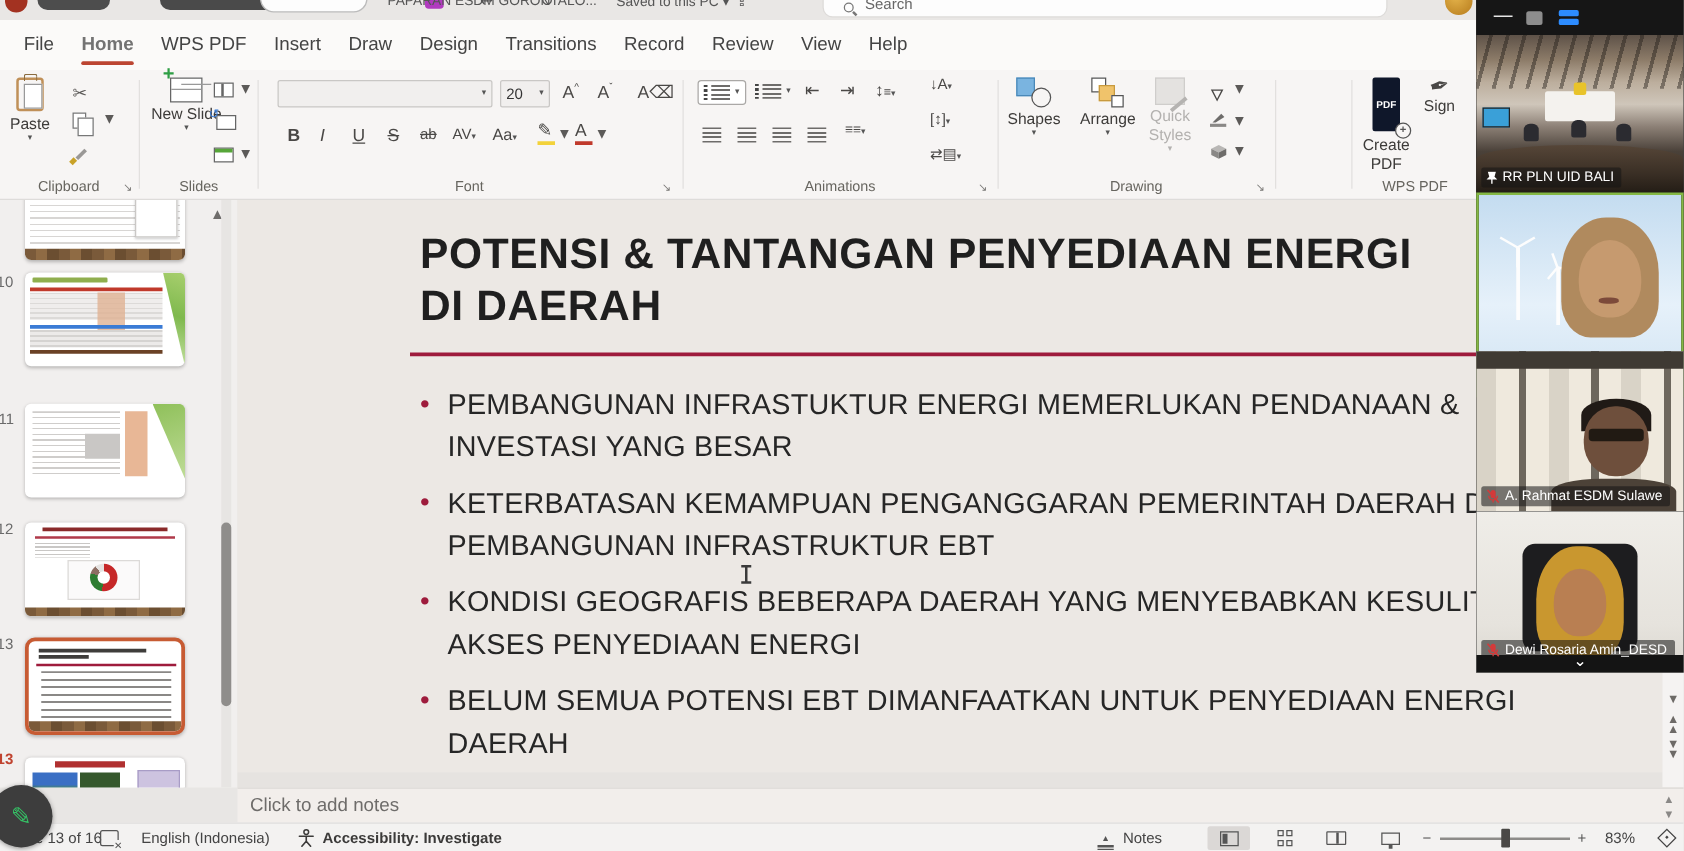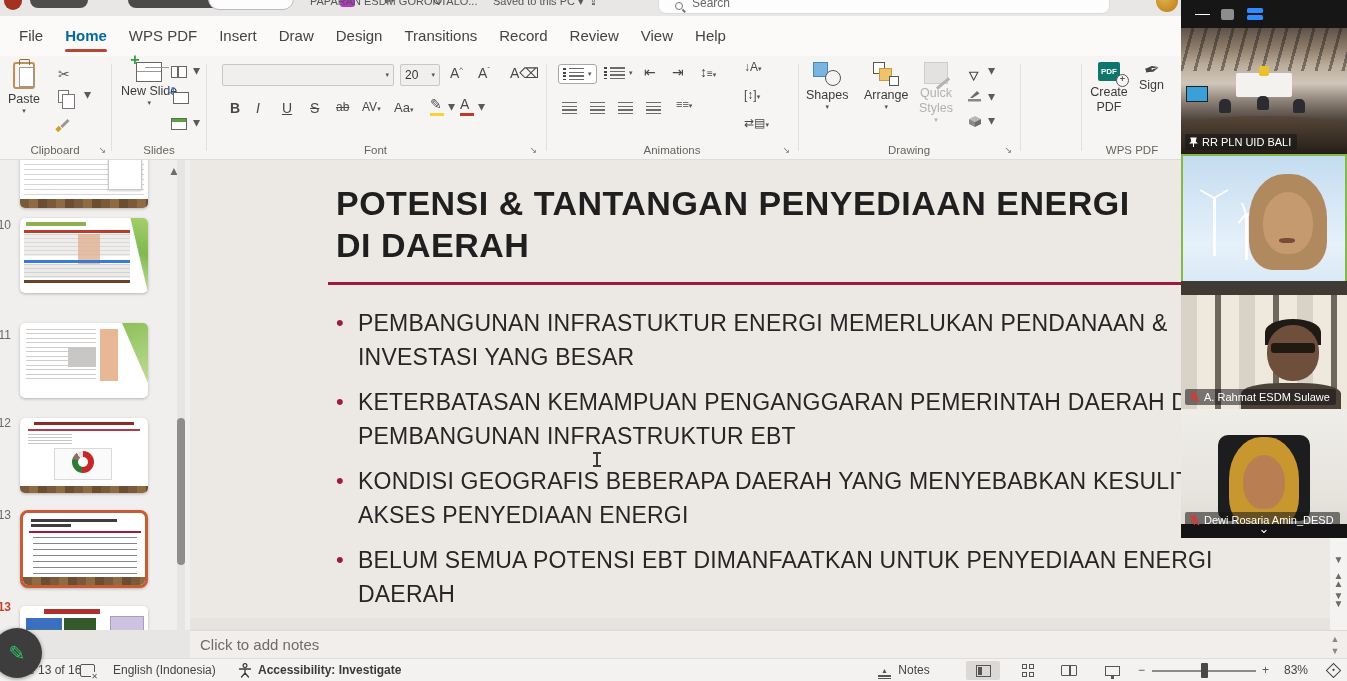--- a/index.html
+++ b/index.html
@@ -24,21 +24,21 @@
                 font-size:12px; color:#666; }
   .mag { display:inline-block; width:8px; height:8px; border:1.5px solid #777; border-radius:50%; position:relative; margin-right:9px; }
   .mag::after { content:""; position:absolute; width:4px; height:1.5px; background:#777; transform:rotate(45deg); left:6px; top:7px; }
   .avatar { position:absolute; left:1156px; top:-10px; width:22px; height:22px; border-radius:50%;
             background:radial-gradient(circle at 40% 35%, #e3b24a, #b67b1c); }
 
   
   .menubar { position:absolute; left:0; top:16px; width:1181px; height:40px; background:#fbfaf9;
              display:flex; align-items:center; padding-left:8px; }
   .menu-item { position:relative; padding:0 11px; font-size:15px; color:#444; height:40px; line-height:40px; white-space:nowrap; cursor:default; }
-  .menu-item.active { color:#0369a1; font-weight:bold; }
+  .menu-item.active { color:#737373; font-weight:bold; }
   .menu-item.active::after { content:""; position:absolute; left:11px; right:11px; bottom:4px; height:3px; background:#bc4532; border-radius:2px; }
 
   
   .ribbon { position:absolute; left:0; top:56px; width:1181px; height:104px; background:#f7f5f4;
             border-bottom:1px solid #dedcda; }
   .rgroup { position:absolute; top:0; height:103px; }
   .rgroup .glabel { position:absolute; bottom:3px; left:0; right:0; text-align:center; font-size:11.5px; color:#67655f; }
   .gsep { position:absolute; top:8px; bottom:8px; width:1px; background:#e2e0de; }
   .launcher { position:absolute; bottom:4px; font-size:9px; color:#7a7876; }
   .bigbtn { position:absolute; top:6px; display:flex; flex-direction:column; align-items:center; font-size:12.5px; color:#3d3b39; text-align:center; line-height:15px; }
@@ -84,21 +84,21 @@
   .shapes-ic .sq { position:absolute; left:0; top:0; width:15px; height:15px; background:#7ab4e0; border:1px solid #4a88b8; }
   .shapes-ic .ci { position:absolute; right:0; bottom:0; width:16px; height:16px; border:1.5px solid #555; border-radius:50%; background:#f7f5f4; }
   .arrange-ic { position:relative; width:26px; height:24px; margin-bottom:2px;}
   .arrange-ic .a1 { position:absolute; left:0; top:0; width:12px; height:12px; background:#fff; border:1.5px solid #555; }
   .arrange-ic .a2 { position:absolute; left:6px; top:6px; width:13px; height:13px; background:#f0c36b; border:1px solid #c89a3f; }
   .arrange-ic .a3 { position:absolute; right:0; bottom:0; width:10px; height:10px; background:#fff; border:1.5px solid #555; }
   .qstyle-ic { width:24px; height:22px; background:#e4e2e0; border:1px solid #cfcdcb; position:relative; margin-bottom:2px;}
   .qstyle-ic::after{ content:""; position:absolute; right:-4px; bottom:-2px; width:16px; height:3px; background:#b5b3b1; transform:rotate(-40deg); }
 
   
-  .pdfbadge { background:#0f766e; color:#fff; font-size:8px; font-weight:bold; padding:2px 3px; border-radius:2px; position:relative; margin-bottom:4px;}
+  .pdfbadge { background:#0f172a; color:#fff; font-size:8px; font-weight:bold; padding:14px 3px; border-radius:2px; position:relative; margin-bottom:4px;}
   .pdfbadge::after { content:"+"; position:absolute; right:-9px; bottom:-6px; width:11px; height:11px; border:1.5px solid #555; border-radius:50%;
                      color:#555; font-size:9px; line-height:9px; text-align:center; background:#f7f5f4; }
   .sign-ic { font-size:19px; color:#4a4846; transform:rotate(-15deg); margin-bottom:1px;}
   .magni { width:13px; height:13px; border:2px solid #555; border-radius:50%; position:relative; margin-bottom:4px;}
   .magni::after { content:""; position:absolute; width:7px; height:2px; background:#555; transform:rotate(45deg); left:9px; top:12px; }
 
   
   .main { position:absolute; left:0; top:160px; width:1347px; height:470px; }
 
   

